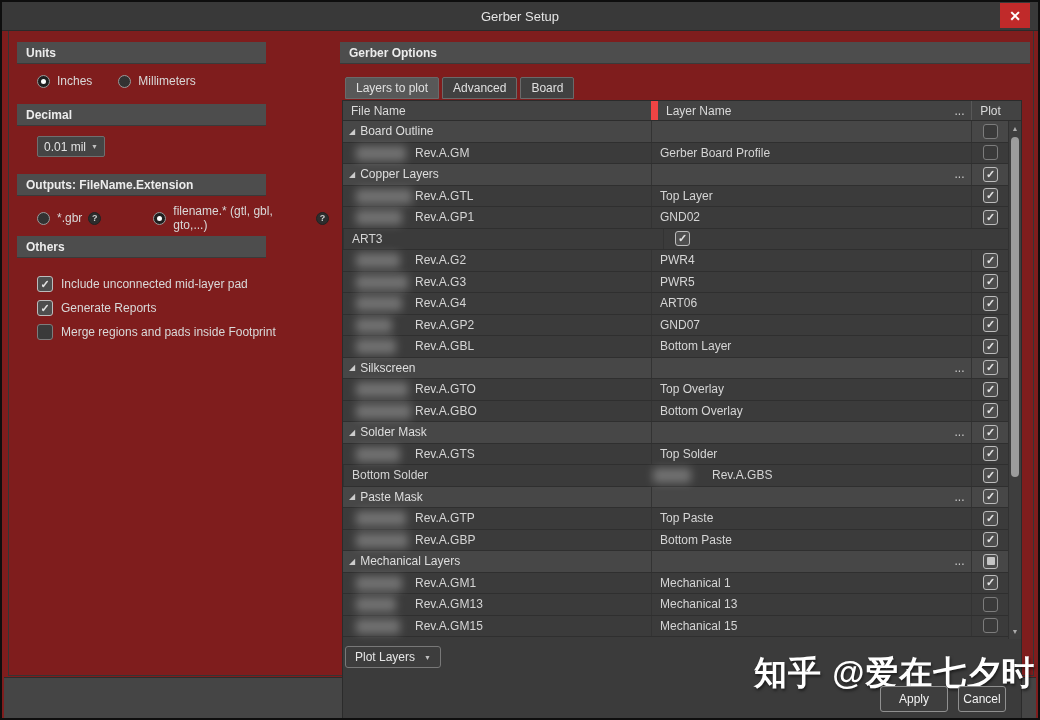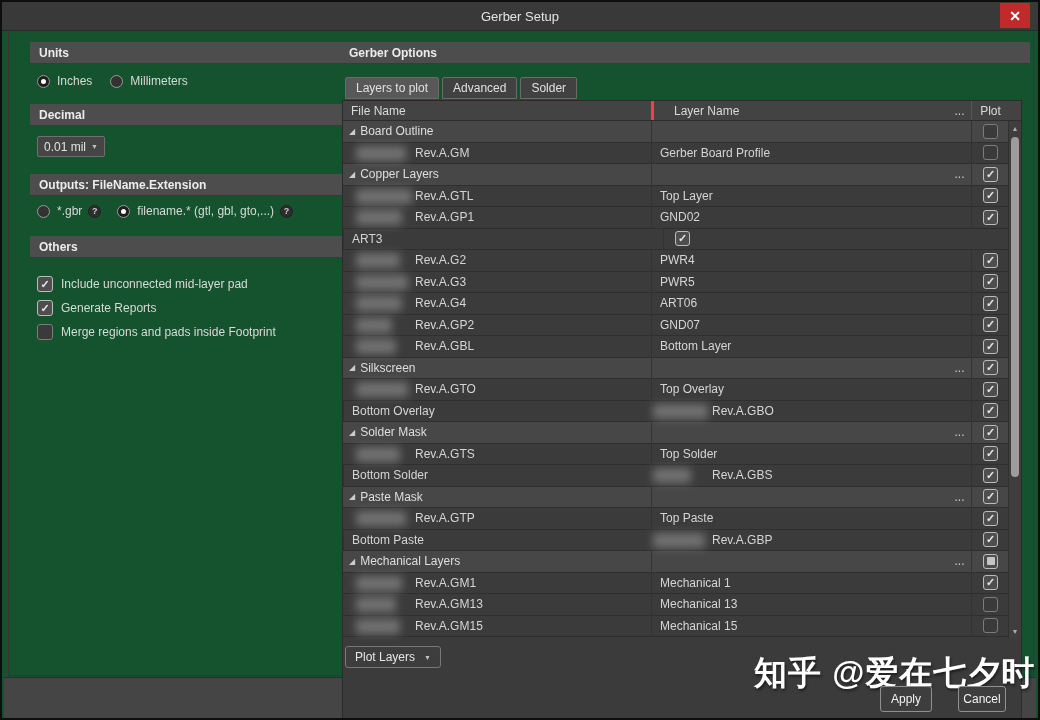--- a/index.html
+++ b/index.html
@@ -1,27 +1,27 @@
 <!DOCTYPE html>
 <html><head>
 <meta charset="utf-8">
 <style>
   *{box-sizing:border-box;margin:0;padding:0}
   body{margin:0;background:#2a2a2a;font-family:"Liberation Sans",sans-serif}
-  .window{position:relative;width:1040px;height:720px;background:#14532d;border:2px solid #0e0e0e;color:#d6d6d6;font-size:12px;overflow:hidden}
+  .window{position:relative;width:1040px;height:720px;background:#7f1d1d;border:2px solid #0e0e0e;color:#d6d6d6;font-size:12px;overflow:hidden}
   
   .titlebar{position:absolute;left:0;top:0;width:100%;height:29px;background:#393939;border-bottom:1px solid #2a2a2a;display:flex;align-items:center;justify-content:center}
   .title{font-size:13px;color:#e4e4e4}
   .close-btn{position:absolute;top:1px;right:8px;width:30px;height:25px;background:#c02a2a;color:#fff;font-size:14px;font-weight:bold;display:flex;align-items:center;justify-content:center;cursor:pointer}
   
   .content-frame{position:absolute;left:6px;top:29px;width:1026px;height:645px;border:1px solid #353535;border-top:none;pointer-events:none}
   .footer{position:absolute;left:2px;right:2px;bottom:0;height:41px;background:#454545;border-top:1px solid #2c2c2c}
   
   .left-panel{position:absolute;left:12px;top:40px;width:315px;height:632px}
-  .secbar{position:absolute;left:16px;width:315px;height:22px;background:#4d4d4d;display:flex;align-items:center;padding:0 9px;font-weight:bold;color:#ececec;border-bottom:1px solid #3a3a3a}
+  .secbar{position:absolute;left:3px;width:249px;height:22px;background:#4d4d4d;display:flex;align-items:center;padding:0 9px;font-weight:bold;color:#ececec;border-bottom:1px solid #3a3a3a}
   .optrow{position:absolute;display:flex;align-items:center}
   .opt{display:flex;align-items:center}
   .optlabel{margin-left:7px;color:#d9d9d9}
   .radio{width:13px;height:13px;border:1px solid #9a9a9a;border-radius:50%;background:#323232;position:relative;flex:none}
   .radio.selected{background:#1f1f1f}
   .radio.selected::after{content:"";position:absolute;left:3px;top:3px;width:5px;height:5px;border-radius:50%;background:#fdfdfd}
   .help{width:13px;height:13px;border-radius:50%;background:#2d2d2d;border:1px solid #222;color:#cfcfcf;font-size:9px;font-weight:bold;display:flex;align-items:center;justify-content:center;margin-left:6px;flex:none}
   .dropdown{position:absolute;left:23px;top:94px;width:68px;height:21px;background:#454545;border:1px solid #6f6f6f;border-radius:2px;display:flex;align-items:center;justify-content:space-between;padding:0 6px;color:#e2e2e2;cursor:pointer}
   .caret{font-size:7px;color:#c0c0c0}
   .cbrow{display:flex;align-items:center;height:16px;margin-bottom:8px}
@@ -33,21 +33,21 @@
   
   .right-panel{position:absolute;left:338px;top:40px;width:690px;height:632px}
   .gop-bar{position:absolute;left:0;top:0;width:690px;height:22px;background:#4d4d4d;display:flex;align-items:center;padding:0 9px;font-weight:bold;color:#ececec;border-bottom:1px solid #3a3a3a}
   .tabs{position:absolute;left:5px;top:35px;display:flex;gap:3px}
   .tab{height:22px;padding:0 10px;display:flex;align-items:center;background:#414141;border:1px solid #6a6a6a;border-radius:2px 2px 0 0;color:#e0e0e0;cursor:pointer}
   .tab.active{background:#585858}
   .ltable{position:absolute;left:2px;top:58px;width:680px;height:684px;border:1px solid #2b2b2b;background:#3b3b3b;overflow:hidden}
   .thead{display:flex;height:20px;background:#434343;border-bottom:1px solid #2d2d2d;align-items:center;color:#dadada}
   .hc{height:100%;display:flex;align-items:center}
   .hc1{width:308px;padding-left:8px}
-  .hc2{width:297px;padding-left:20px;border-left:3px solid #ef4444}
+  .hc2{width:297px;padding-left:8px;border-left:7px solid #ef4444}
   .hc3{width:23px;justify-content:center;color:#cfcfcf}
   .hc4{width:38px;justify-content:center;border-left:1px solid #585858}
   .trow{display:flex;width:666px;height:21.5px;border-bottom:1px solid #2f2f2f;background:#3b3b3b;align-items:stretch}
   .trow.group{background:#474747}
   .cell{display:flex;align-items:center}
   .c1{width:308px;padding-left:6px}
   .file-row .c1{padding-left:13px}
   .tri{font-size:8px;color:#cccccc;margin-right:5px}
   .glabel{color:#dedede}
   .blurspace{width:56px;height:100%;position:relative;margin-right:3px;flex:none}
@@ -56,21 +56,21 @@
   .c2{width:297px;padding-left:8px;border-left:1px solid #333333;color:#d5d5d5}
   .c3{width:23px;justify-content:center;color:#cccccc}
   .c4{width:38px;justify-content:center;border-left:1px solid #333333}
   .vscroll{position:absolute;right:0;top:20px;width:13px;height:518px;background:#3e3e3e;border-left:1px solid #313131}
   .sarrow{position:absolute;left:0;width:12px;height:13px;display:flex;align-items:center;justify-content:center;font-size:7px;color:#ababab;cursor:pointer}
   .sarrow.up{top:1px}.sarrow.down{bottom:1px}
   .thumb{position:absolute;left:2px;top:16px;width:8px;height:340px;background:#9c9c9c;border-radius:4px;cursor:pointer}
   .plot-layers-btn{position:absolute;left:5px;top:604px;height:22px;padding:0 9px;background:#3d3d3d;border:1px solid #787878;border-radius:3px;display:flex;align-items:center;gap:9px;color:#e6e6e6;cursor:pointer}
   
   .fbtn{position:absolute;top:684px;height:26px;background:#3e3e3e;border:1px solid #909090;border-radius:3px;color:#f2f2f2;font-size:12px;display:flex;align-items:center;justify-content:center;cursor:pointer;z-index:6}
-  .apply{left:878px;width:52px}
+  .apply{left:878px;width:68px}
   .cancel{left:956px;width:48px}
   .watermark{position:absolute;left:752px;top:649px;font-size:33px;font-weight:bold;color:#ffffff;text-shadow:1px 2px 3px rgba(0,0,0,.55);letter-spacing:1px;white-space:nowrap;z-index:5}
 </style>
 </head>
 <body>
 
 <div class="window">
 
   <div class="titlebar">
     <span class="title">Gerber Setup</span>
@@ -79,21 +79,21 @@
     </div>
   </div>
 
   <div class="content-frame"></div>
   <div class="footer"></div>
 
   <div class="left-panel">
     <div class="secbar" style="top:0">
       <span>Units</span>
     </div>
-    <div class="optrow" style="top:32px;left:23px;gap:18px">
+    <div class="optrow" style="top:32px;left:23px;gap:26px">
         <div class="opt">
           <span class="radio selected"></span>
           <span class="optlabel">Inches</span>
         </div>
         <div class="opt">
           <span class="radio"></span>
           <span class="optlabel">Millimeters</span>
         </div>
       </div>
 
@@ -101,21 +101,21 @@
       <span>Decimal</span>
     </div>
     <div class="dropdown">
       <span>0.01 mil</span>
       <span class="caret">▼</span>
     </div>
 
     <div class="secbar" style="top:132px">
       <span>Outputs: FileName.Extension</span>
     </div>
-    <div class="optrow" style="top:162px;left:23px;gap:16px">
+    <div class="optrow" style="top:162px;left:23px;gap:52px">
         <div class="opt">
           <span class="radio"></span>
           <span class="optlabel">*.gbr</span>
           <span class="help">?</span>
         </div>
         <div class="opt">
           <span class="radio selected"></span>
           <span class="optlabel">filename.* (gtl, gbl, gto,...)</span>
           <span class="help">?</span>
         </div>
@@ -140,21 +140,21 @@
       </div>
   </div>
 
   <div class="right-panel">
     <div class="gop-bar">
       <span>Gerber Options</span>
     </div>
     <div class="tabs">
         <div class="tab active">Layers to plot</div>
         <div class="tab">Advanced</div>
-        <div class="tab">Solder</div>
+        <div class="tab">Board</div>
       </div>
 
     <div class="ltable">
       <div class="thead">
         <div class="hc hc1">File Name</div>
         <div class="hc hc2">Layer Name</div>
         <div class="hc hc3">...</div>
         <div class="hc hc4">Plot</div>
       </div>
       <div>
@@ -309,27 +309,27 @@
               </span>
               <span class="fname">Rev.A.GTO</span>
             </div>
             <div class="cell c2">Top Overlay</div>
             <div class="cell c3"></div>
             <div class="cell c4">
               <span class="cb checked">✓</span>
             </div>
           </div>
           <div class="trow file-row">
+            <div class="cell c1">
+              <span class="blurspace">
+                <span class="blob" style="width: 55px;"></span>
+              </span>
+              <span class="fname">Rev.A.GBO</span>
+            </div>
             <div class="cell c2">Bottom Overlay</div>
-            <div class="cell c1">
-              <span class="blurspace">
-                <span class="blob" style="width: 55px;"></span>
-              </span>
-              <span class="fname">Rev.A.GBO</span>
-            </div>
             <div class="cell c3"></div>
             <div class="cell c4">
               <span class="cb checked">✓</span>
             </div>
           </div>
           <div class="trow group">
             <div class="cell c1">
               <span class="tri">◢</span>
               <span class="glabel">Solder Mask</span>
             </div>
@@ -383,27 +383,27 @@
               </span>
               <span class="fname">Rev.A.GTP</span>
             </div>
             <div class="cell c2">Top Paste</div>
             <div class="cell c3"></div>
             <div class="cell c4">
               <span class="cb checked">✓</span>
             </div>
           </div>
           <div class="trow file-row">
+            <div class="cell c1">
+              <span class="blurspace">
+                <span class="blob" style="width: 52px;"></span>
+              </span>
+              <span class="fname">Rev.A.GBP</span>
+            </div>
             <div class="cell c2">Bottom Paste</div>
-            <div class="cell c1">
-              <span class="blurspace">
-                <span class="blob" style="width: 52px;"></span>
-              </span>
-              <span class="fname">Rev.A.GBP</span>
-            </div>
             <div class="cell c3"></div>
             <div class="cell c4">
               <span class="cb checked">✓</span>
             </div>
           </div>
           <div class="trow group">
             <div class="cell c1">
               <span class="tri">◢</span>
               <span class="glabel">Mechanical Layers</span>
             </div>

